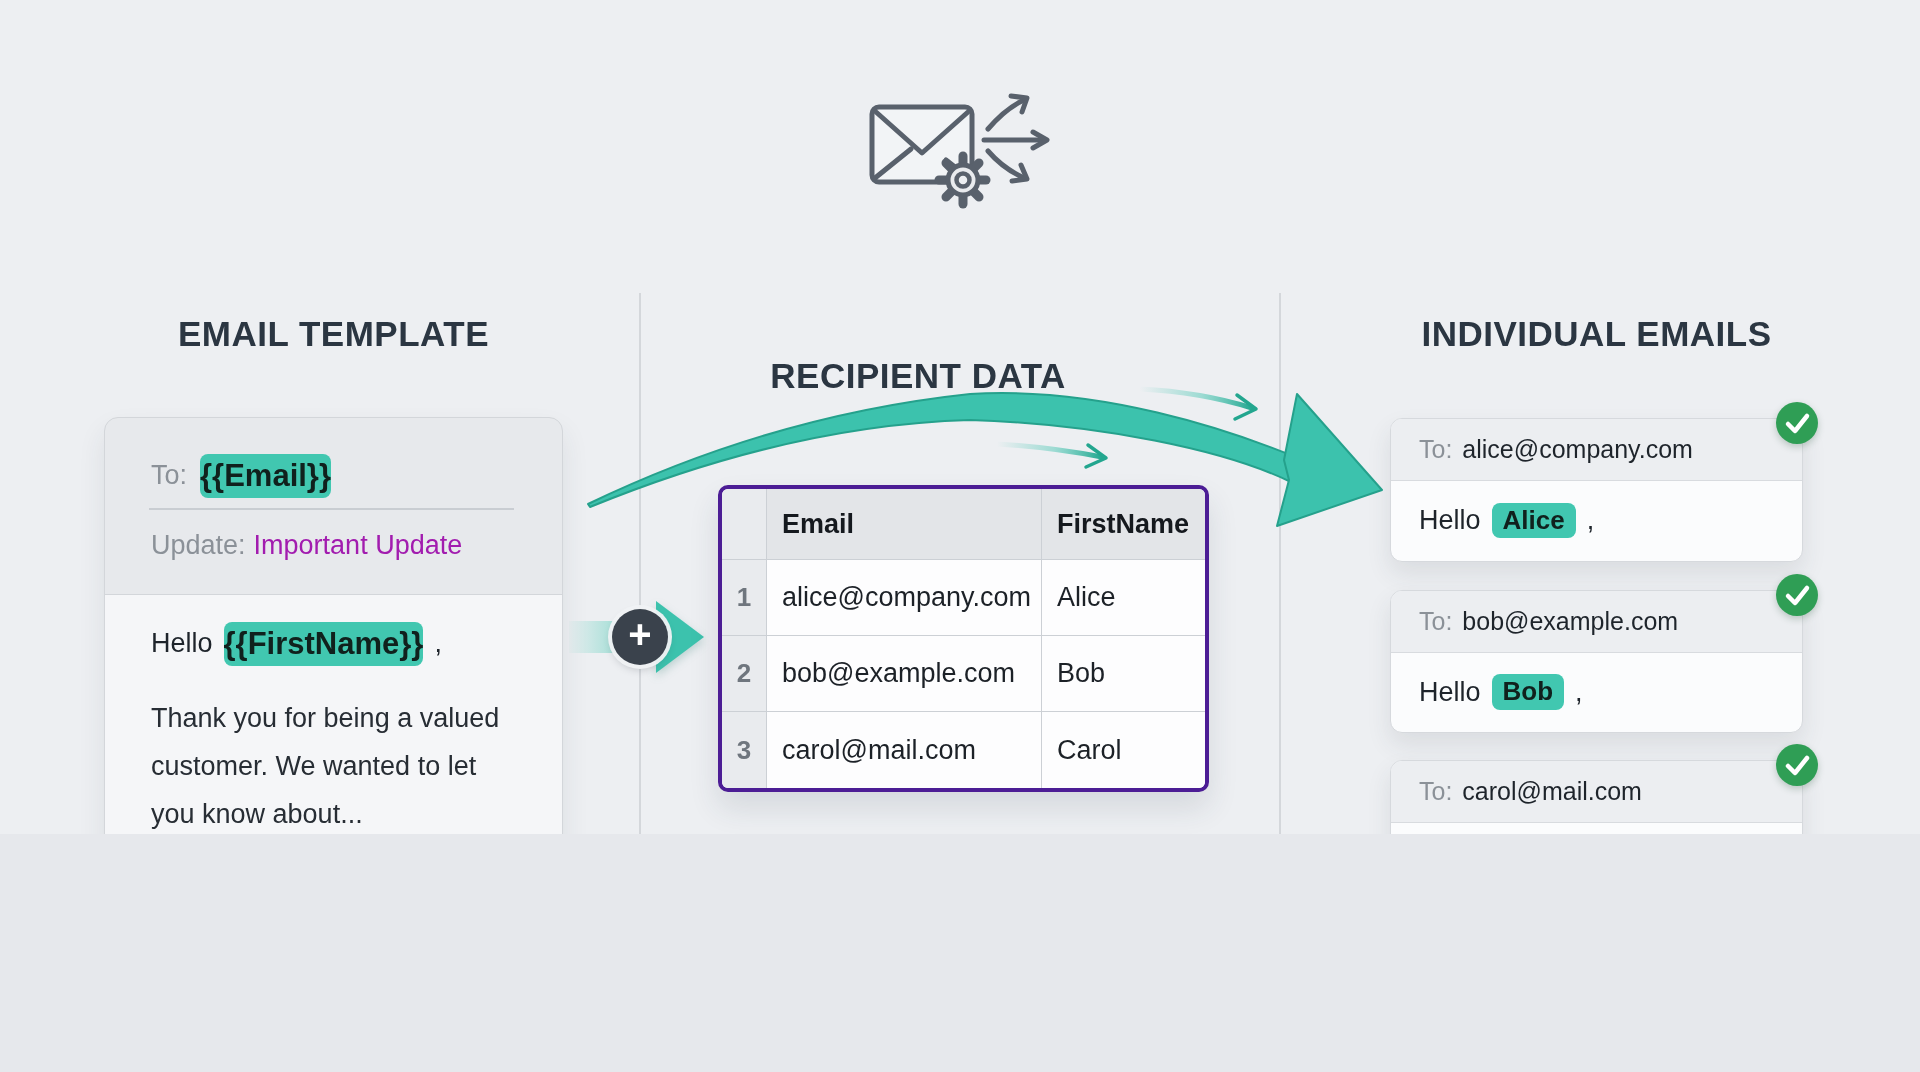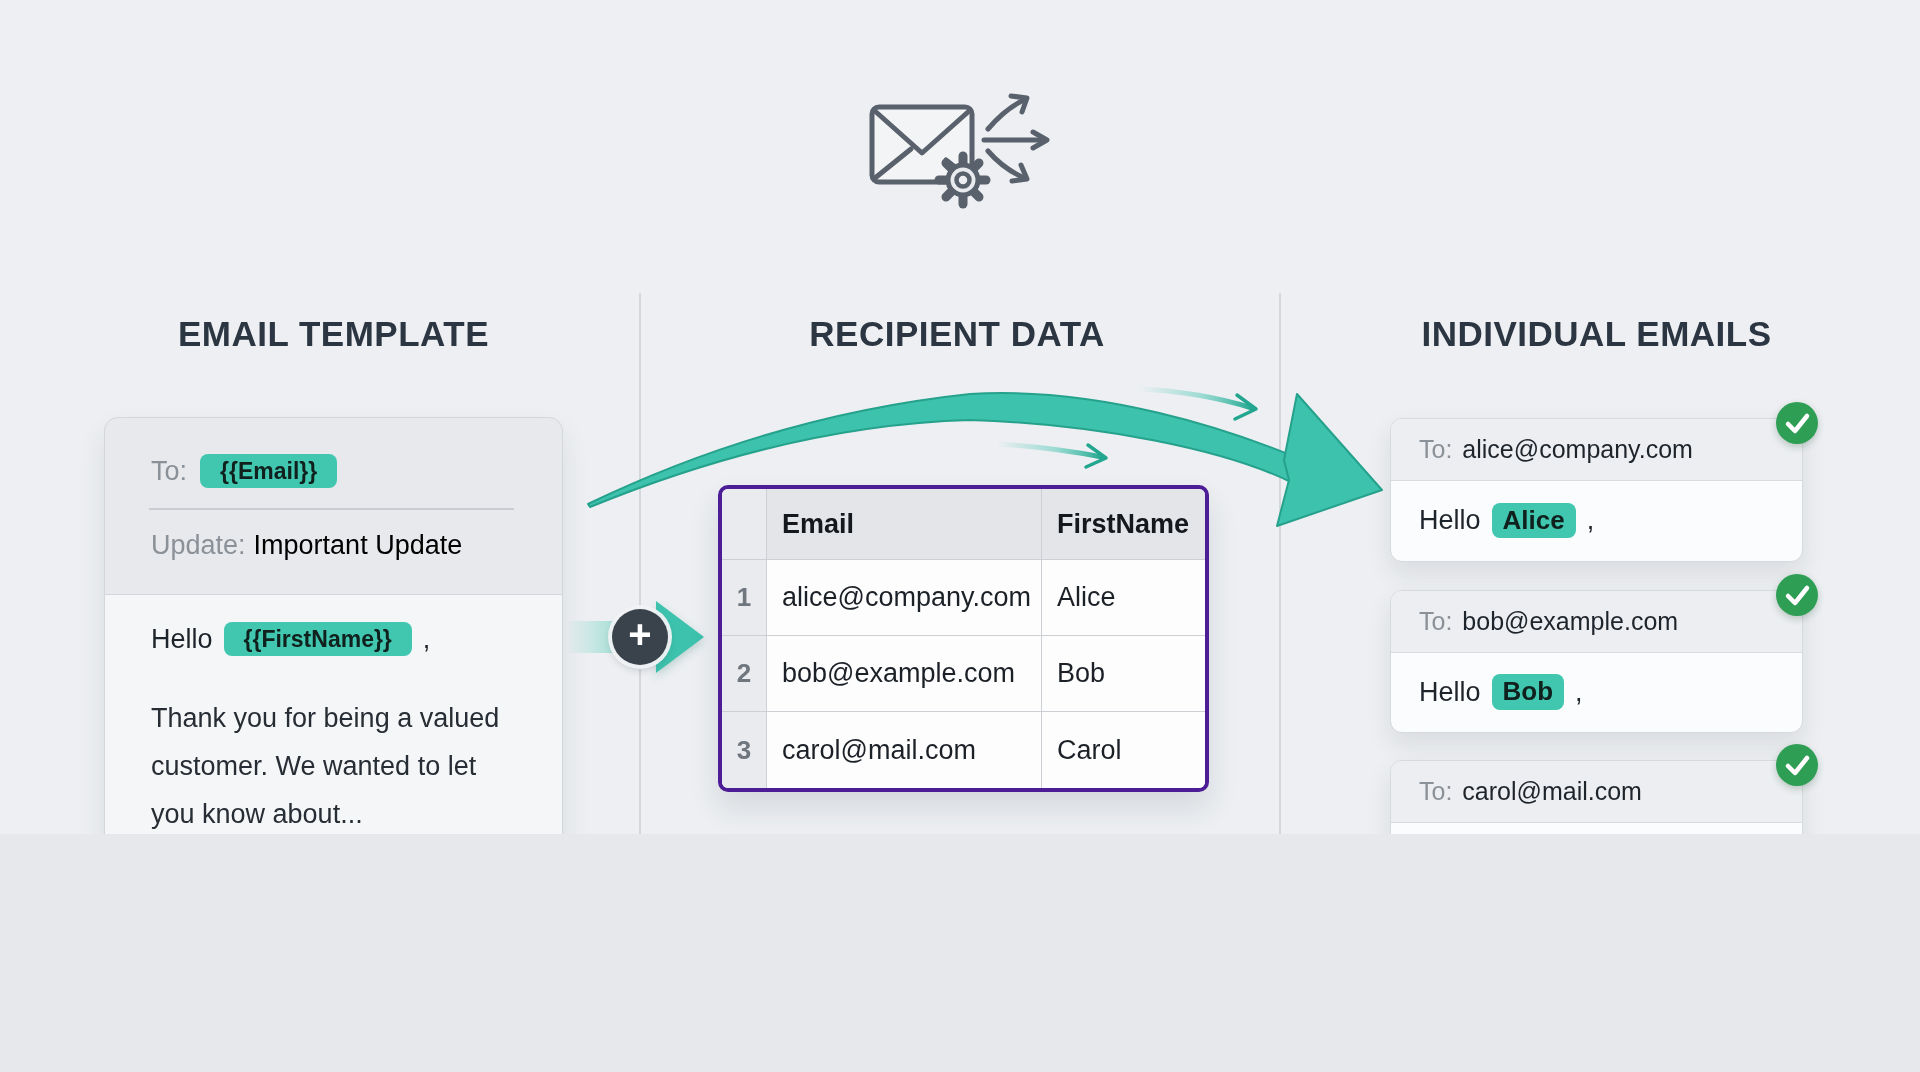--- a/index.html
+++ b/index.html
@@ -13,21 +13,21 @@
     color: #1e242b;
   }
 
   
   .section-heading {
     position: absolute; top: 314px;
     font-size: 35px; font-weight: 800; letter-spacing: .5px;
     color: #2b3642; text-align: center; white-space: nowrap;
   }
   #h-template { left: 104px; width: 459px; }
-  #h-data     { left: 707px; width: 500px; }
+  #h-data     { left: 668px; width: 500px; margin-top: 42px; }
   #h-emails   { left: 1390px; width: 413px; text-align: center; }
 
   
   .vdivider {
     position: absolute; top: 293px; height: 657px; width: 2px;
     background: #d4d7db; z-index: 0;
   }
   #divider-1 { left: 639px; }
   #divider-2 { left: 1279px; }
 
@@ -40,32 +40,32 @@
     z-index: 2;
   }
   .tc-row-to {
     position: absolute; left: 46px; top: 36px;
     display: flex; align-items: center; gap: 13px;
     font-size: 27px; color: #8b9198;
   }
   .chip {
     background: #41c7b0; color: #10211d;
     font-weight: 700; border-radius: 8px;
-    padding: 4px 20px; font-size: 23px; line-height: 1.15;
+    padding: 4px 0; font-size: 31px; line-height: 1.15;
     white-space: nowrap;
   }
   .tc-divider {
     position: absolute; left: 44px; right: 48px; top: 90px; height: 2px;
     background: #c9cdd2;
   }
   .tc-row-subject {
     position: absolute; left: 46px; top: 112px;
     font-size: 27px; color: #8b9198; white-space: nowrap;
   }
-  .tc-row-subject .value { color: #000000; margin-left: 8px; }
+  .tc-row-subject .value { color: #a21caf; margin-left: 8px; }
   .tc-body {
     position: absolute; left: 0; right: 0; top: 176px; bottom: 0;
     background: #f5f6f8;
     border-top: 1px solid #d3d6da;
     border-radius: 0 0 13px 13px;
   }
   .tc-hello {
     position: absolute; left: 46px; top: 27px;
     display: flex; align-items: center; gap: 11px;
     font-size: 27px; color: #1e242b;

